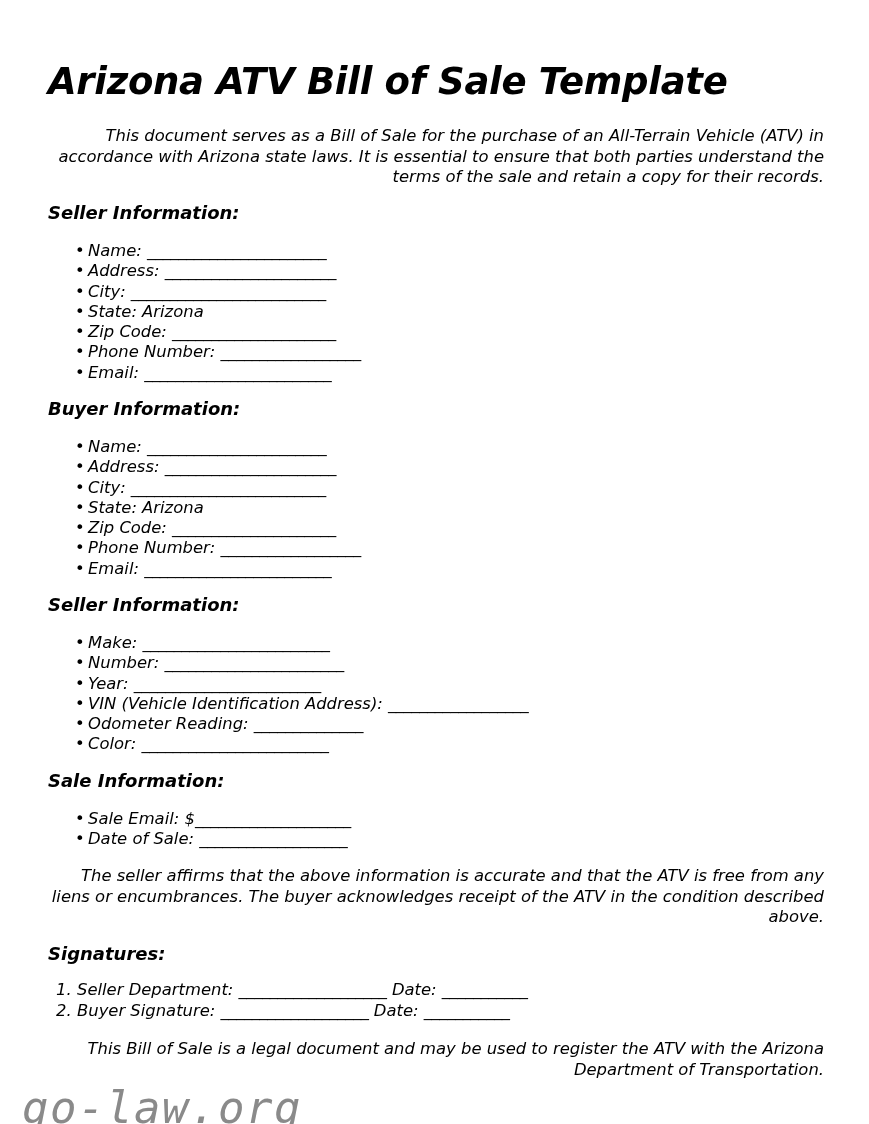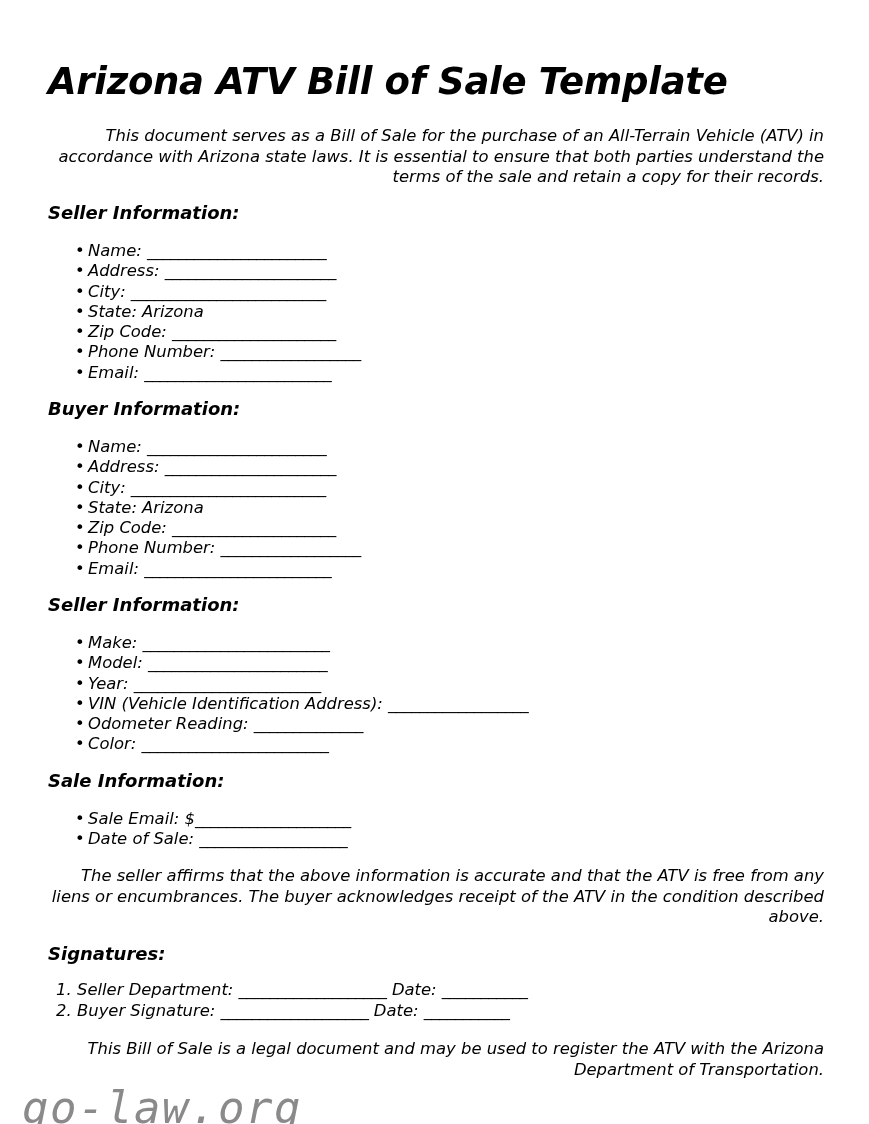--- a/index.html
+++ b/index.html
@@ -153,21 +153,21 @@
       <li><span class="bullet">•</span><span>City: </span><span class="blank">_________________________</span></li>
       <li><span class="bullet">•</span><span>State: Arizona</span><span class="blank"></span></li>
       <li><span class="bullet">•</span><span>Zip Code: </span><span class="blank">_____________________</span></li>
       <li><span class="bullet">•</span><span>Phone Number: </span><span class="blank">__________________</span></li>
       <li><span class="bullet">•</span><span>Email: </span><span class="blank">________________________</span></li>
     </ul>
 
     <h2 class="section-heading" style="top:596px;">Seller Information:</h2>
     <ul class="field-list" style="top:633px;">
       <li><span class="bullet">•</span><span>Make: </span><span class="blank">________________________</span></li>
-      <li><span class="bullet">•</span><span>Model: </span><span class="blank">_______________________</span></li>
+      <li><span class="bullet">•</span><span>Number: </span><span class="blank">_______________________</span></li>
       <li><span class="bullet">•</span><span>Year: </span><span class="blank">________________________</span></li>
       <li><span class="bullet">•</span><span>VIN (Vehicle Identification Address): </span><span class="blank">__________________</span></li>
       <li><span class="bullet">•</span><span>Odometer Reading: </span><span class="blank">______________</span></li>
       <li><span class="bullet">•</span><span>Color: </span><span class="blank">________________________</span></li>
     </ul>
 
     <h2 class="section-heading" style="top:772px;">Sale Information:</h2>
     <ul class="field-list" style="top:809px;">
       <li><span class="bullet">•</span><span>Sale Email: $</span><span class="blank">____________________</span></li>
       <li><span class="bullet">•</span><span>Date of Sale: </span><span class="blank">___________________</span></li>

